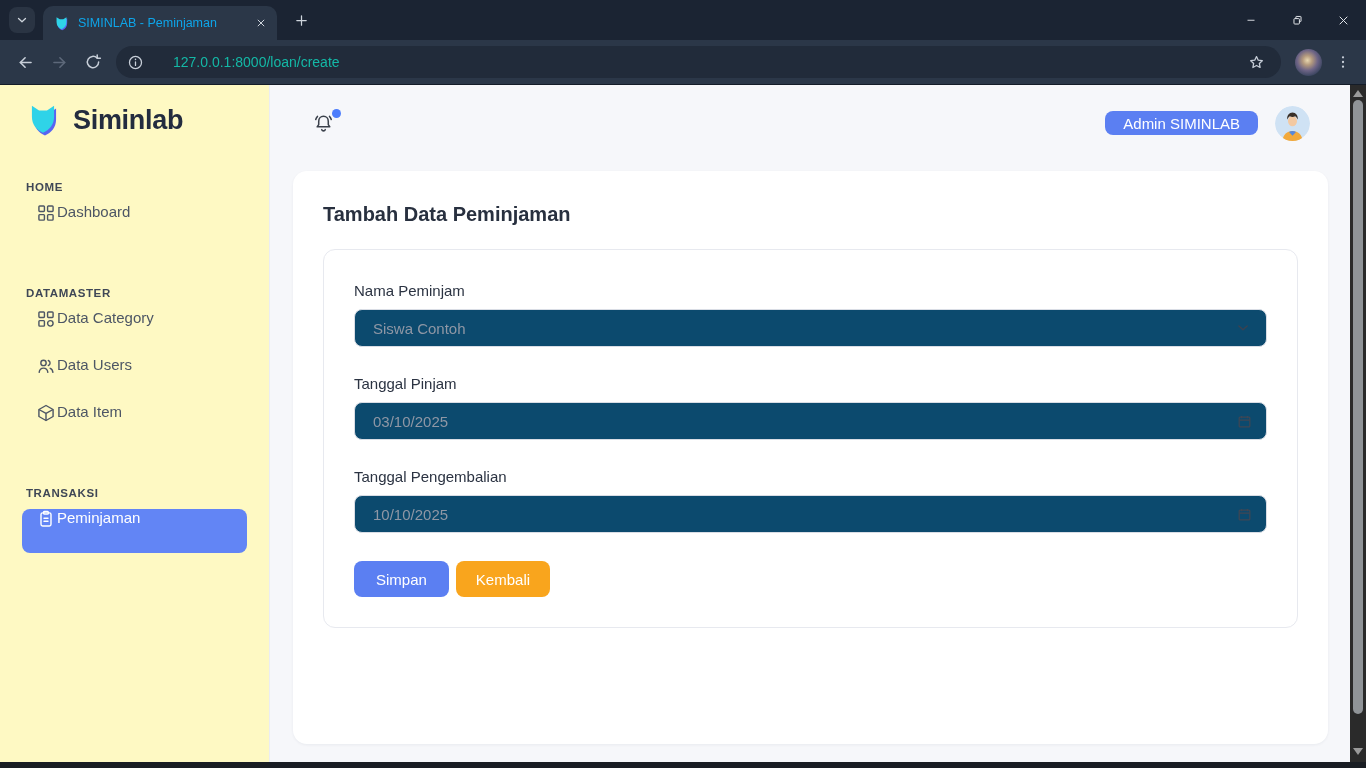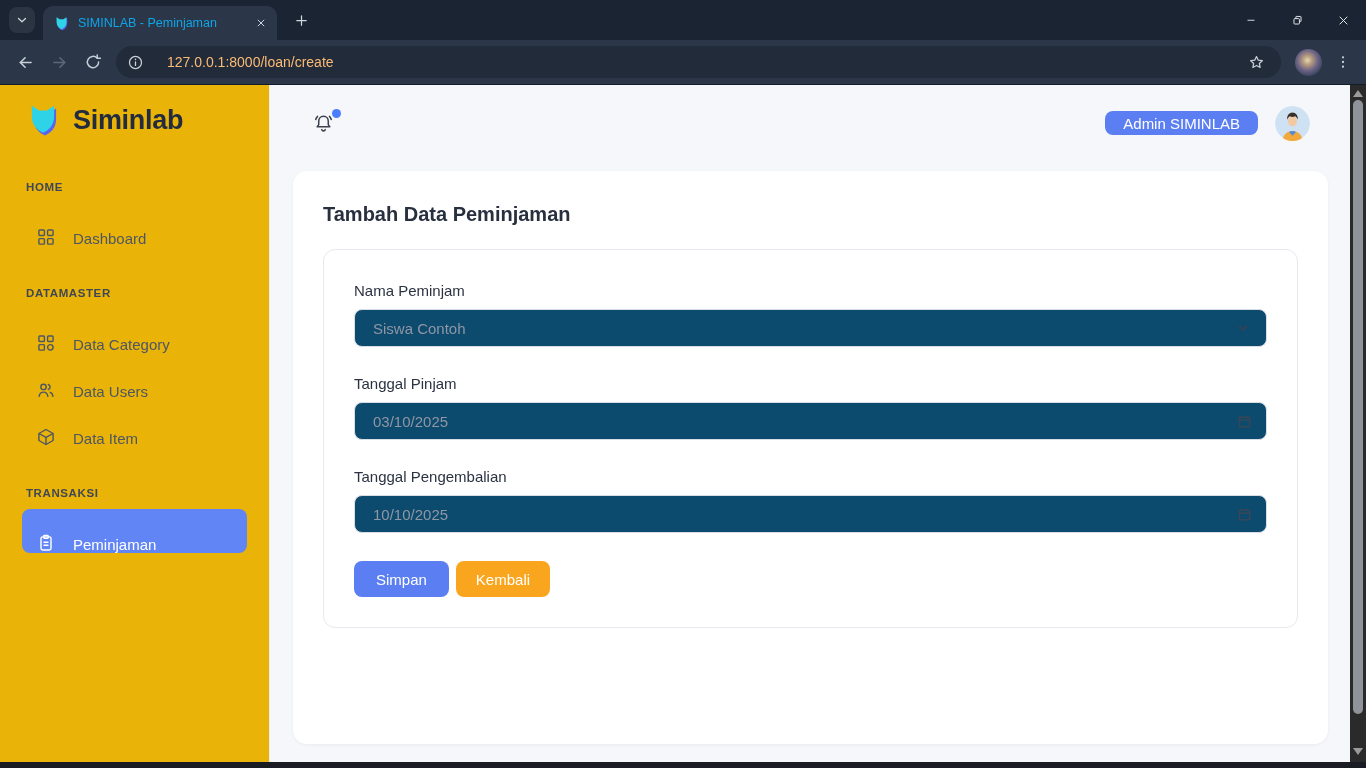--- a/index.html
+++ b/index.html
@@ -18,35 +18,35 @@
   .win-controls { margin-left:auto; display:flex; height:40px; }
   .win-btn { width:46px; height:40px; display:grid; place-items:center; cursor:pointer; }
 
   
   .toolbar { height:45px; background:#2b3748; display:flex; align-items:center; padding:0 8px; flex:none;
              border-bottom:1px solid #141c28; }
   .nav-btn { width:34px; height:34px; border-radius:50%; display:grid; place-items:center; flex:none; cursor:pointer; }
   .omnibox { flex:1; height:32px; background:#212b3a; border-radius:16px; display:flex; align-items:center;
              margin:0 6px; padding:0 12px 0 7px; }
   .info-btn { width:24px; height:24px; border-radius:50%; display:grid; place-items:center; flex:none; cursor:pointer; }
-  .url-text { flex:1; font-size:14px; color:#fdba74; margin-left:20px; white-space:nowrap; overflow:hidden; }
+  .url-text { flex:1; font-size:14px; color:#14b8a6; margin-left:26px; white-space:nowrap; overflow:hidden; }
   .star-btn { width:26px; height:26px; display:grid; place-items:center; flex:none; cursor:pointer; }
   .profile-avatar { width:27px; height:27px; border-radius:50%; margin:0 6px 0 8px; flex:none; cursor:pointer;
                     background: radial-gradient(circle at 46% 42%, #e8d7b0 0%, #b49a7e 22%, #6d6486 48%, #33405a 78%, #222c3e 100%); }
   .menu-btn { width:30px; height:30px; display:grid; place-items:center; flex:none; cursor:pointer; }
 
   
   .viewport { flex:1; display:flex; background:#f6f7fa; overflow:hidden; }
 
   
-  .sidebar { width:270px; flex:none; background:#eab308; border-right:1px solid #ebedf2; padding:14px 22px 0; }
+  .sidebar { width:270px; flex:none; background:#fef9c3; border-right:1px solid #ebedf2; padding:14px 22px 0; }
   .brand { display:flex; align-items:center; gap:11px; padding:2px; }
   .brand-name { font-size:27px; font-weight:bold; color:#232c3f; letter-spacing:-0.3px; }
   .section-label { font-size:11.5px; font-weight:bold; letter-spacing:0.6px; color:#3f4756; margin:40px 4px 10px; }
-  .nav-item { height:44px; border-radius:8px; display:flex; align-items:flex-end; gap:16px; padding:0 13px;
+  .nav-item { height:44px; border-radius:8px; display:flex; align-items:flex-start; padding:0 13px;
               color:#4d5665; font-size:15px; cursor:pointer; }
   .nav-item + .nav-item { margin-top:3px; }
   .nav-item.active { background:#6285f5; color:#ffffff; }
   .nav-item .ic { display:grid; place-items:center; width:22px; }
 
   
   .main { flex:1; display:flex; flex-direction:column; overflow:hidden; }
   .topbar { height:76px; flex:none; display:flex; align-items:center; padding:0 40px 0 42px; }
   .bell-wrap { position:relative; cursor:pointer; }
   .notif-dot { position:absolute; top:-3px; right:-6px; width:9px; height:9px; border-radius:50%; background:#4d7dfc; }

